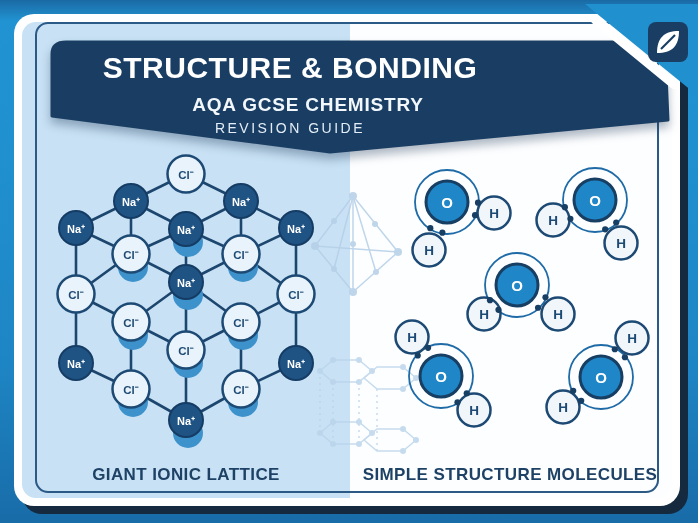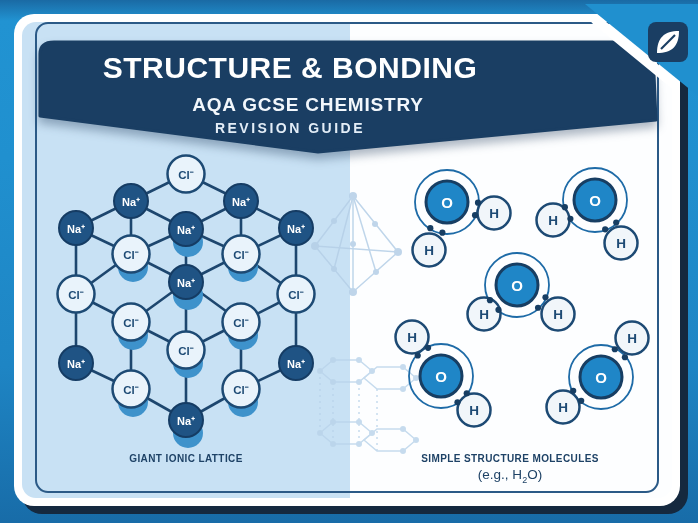--- a/index.html
+++ b/index.html
@@ -17,32 +17,32 @@
   .panel{position:absolute;top:8px;bottom:8px;}
   .panel-left{
     left:8px;width:328px;background:#c8e1f4;
     border-radius:14px 0 0 14px;
   }
   .panel-right{
     left:336px;right:8px;background:#fdfeff;
     border-radius:0 14px 14px 0;
   }
   svg.layer{position:absolute;left:0;top:0;}
-  .banner-wrap{position:absolute;left:0;top:0;width:558px;height:165px;}
+  .banner-wrap{position:absolute;left:0;top:0;width:558px;height:165px;padding-left:12px;}
   .banner-shape{filter:drop-shadow(0 6px 5px rgba(26,52,82,0.35));}
   .banner-text{position:absolute;left:40px;width:500px;text-align:center;color:#ffffff;}
   .title{top:51px;font-size:30px;font-weight:800;letter-spacing:0.5px;}
   .subtitle{top:94px;font-size:19px;font-weight:600;letter-spacing:0.8px;color:#f2f7fc;margin-left:18px;}
-  .tagline{top:120px;font-size:14px;font-weight:700;letter-spacing:2.5px;color:#e3edf7;}
+  .tagline{top:120px;font-size:14px;font-weight:400;letter-spacing:2.5px;color:#e3edf7;}
   .logo-box{
     position:absolute;left:648px;top:22px;width:40px;height:40px;
     background:#1a3e63;border-radius:8px;
   }
   .caption{position:absolute;text-align:center;color:#1e4266;}
-  .caption .line1{font-size:10px;font-weight:800;letter-spacing:0.4px;}
+  .caption .line1{font-size:17px;font-weight:800;letter-spacing:0.4px;margin-top:12px;}
   .caption .line2{font-size:13.5px;margin-top:3px;}
   .caption-left{left:22px;top:453px;width:328px;}
   .caption-right{left:348px;top:453px;width:324px;}
   sub{font-size:9px;}
 </style>
 </head>
 <body>
 
 <div class="card">
   <div class="panel panel-left"></div>
@@ -277,14 +277,13 @@
     <path d="M9 31 C9 16 16 9 31 9 C31 24 24 31 9 31 Z" fill="#ffffff"></path>
     <path d="M13 27 L27 13" stroke="#1a3e63" stroke-width="2.2" fill="none"></path>
   </svg>
 </div>
 
 <div class="caption caption-left">
   <div class="line1">GIANT IONIC LATTICE</div>
 </div>
 <div class="caption caption-right">
   <div class="line1">SIMPLE STRUCTURE MOLECULES</div>
-  <div class="line2"><span>(e.g., H</span><sub>2</sub><span>O)</span></div>
 </div>
 
 </body></html>

